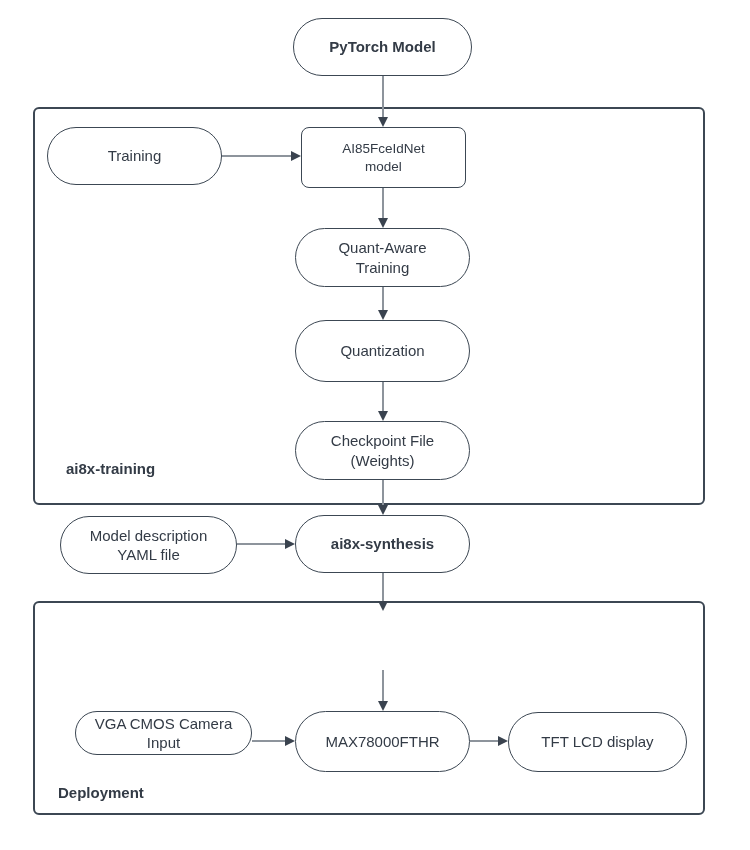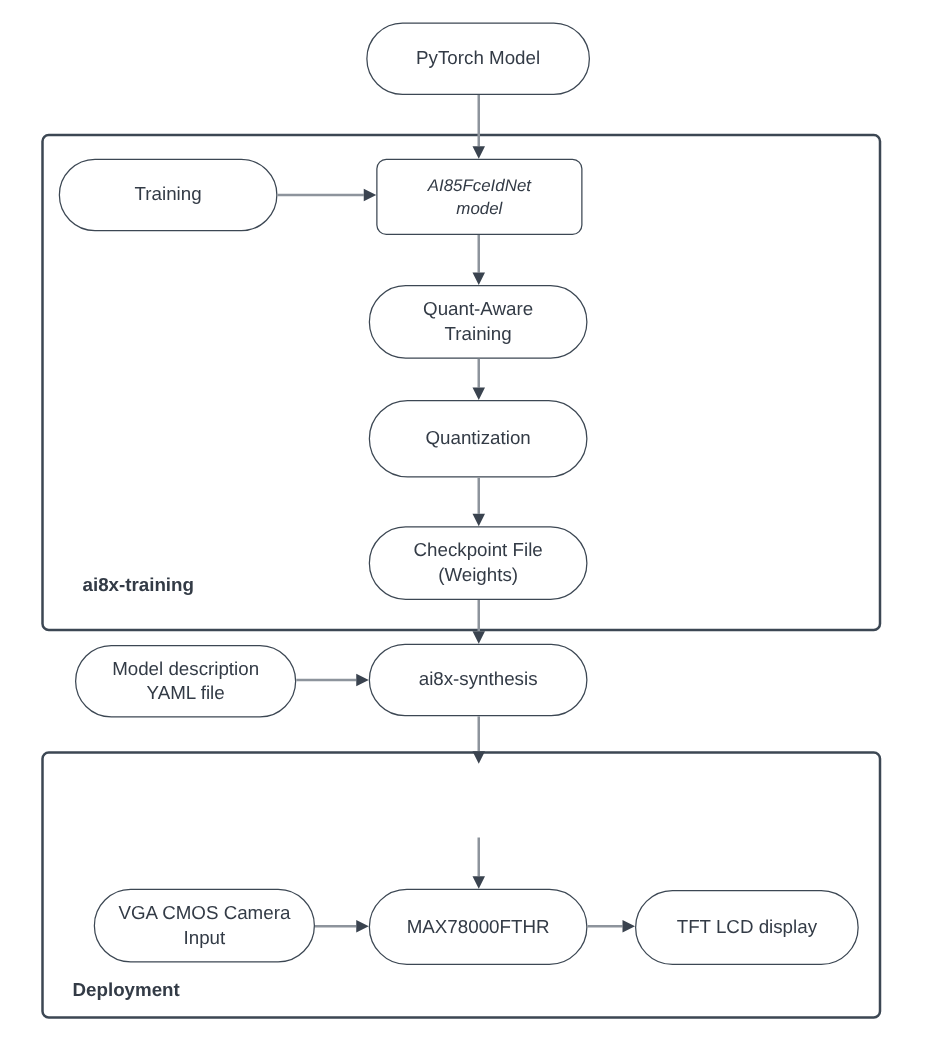--- a/index.html
+++ b/index.html
@@ -45,22 +45,22 @@
     justify-content: center;
     text-align: center;
     white-space: pre-line;
     font-size: 15px;
     line-height: 1.3;
     color: var(--text);
     z-index: 4;
   }
   .stadium { border-radius: 999px; }
   .rect { border-radius: 8px; }
-  .bold { font-weight: normal; text-align: center; }
-  .small { font-size: 13.5px; font-style: italic; }
+  .bold { font-weight: bold; text-align: center; }
+  .small { font-size: 13.5px; }
   .arrow { position: absolute; z-index: 5; }
   .shaft-v {
     position: absolute;
     width: 1.5px;
     background: var(--shaft);
   }
   .shaft-h {
     position: absolute;
     height: 1.5px;
     background: var(--shaft);
@@ -105,21 +105,21 @@
 
   <div class="node stadium" style="left:60px; top:516px; width:177px; height:58px;">Model description
 YAML file</div>
 
   <div class="node stadium" style="left:295px; top:421px; width:175px; height:59px;">Checkpoint File
 (Weights)</div>
 
   <div class="node stadium bold" style="left:295px; top:515px; width:175px; height:58px;">ai8x-synthesis</div>
 
 
-  <div class="node stadium" style="left:75px; top:711px; width:177px; height:59px;">VGA CMOS Camera
+  <div class="node stadium" style="left:75px; top:711px; width:177px; height:44px;">VGA CMOS Camera
 Input</div>
 
   <div class="node stadium" style="left:295px; top:711px; width:175px; height:61px;">MAX78000FTHR</div>
 
   <div class="node stadium" style="left:508px; top:712px; width:179px; height:60px;text-align:right;">TFT LCD display</div>
 
   <div class="arrow">
     <div class="shaft-v" style="left:382px; top:76px; height:41px;"></div>
     <div class="head-down" style="left:378px; top:117px;"></div>
   </div>

